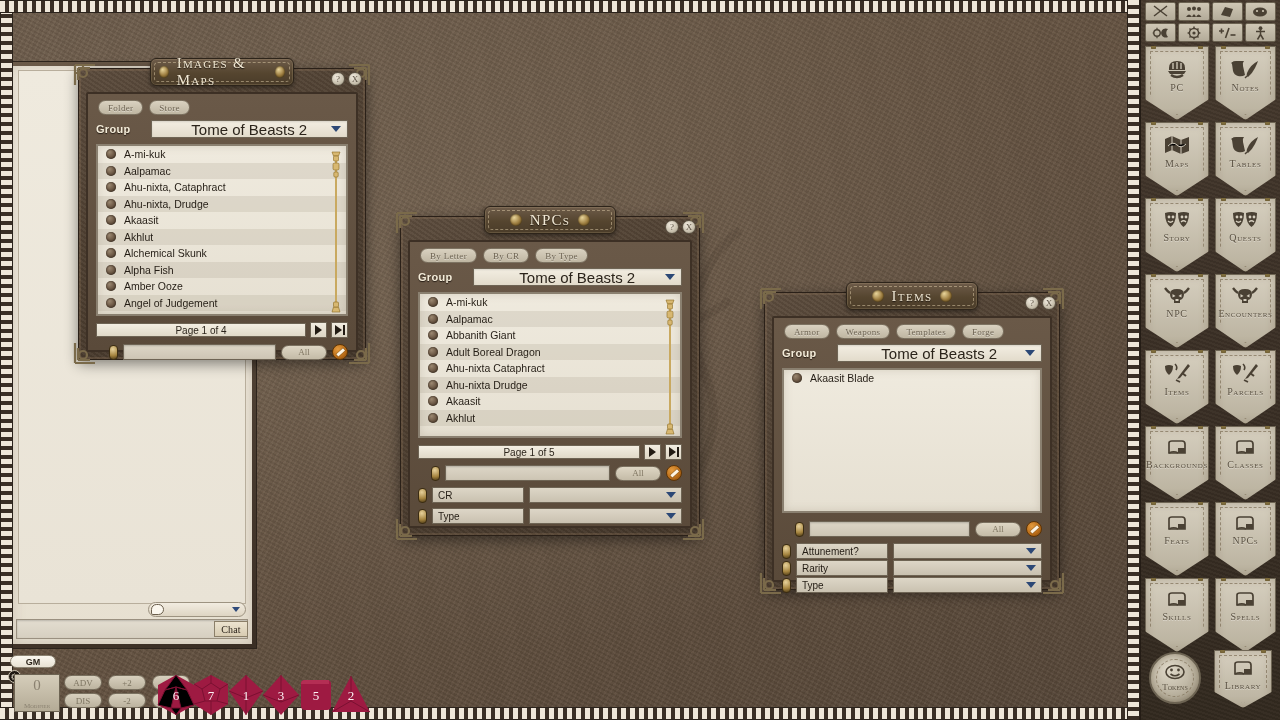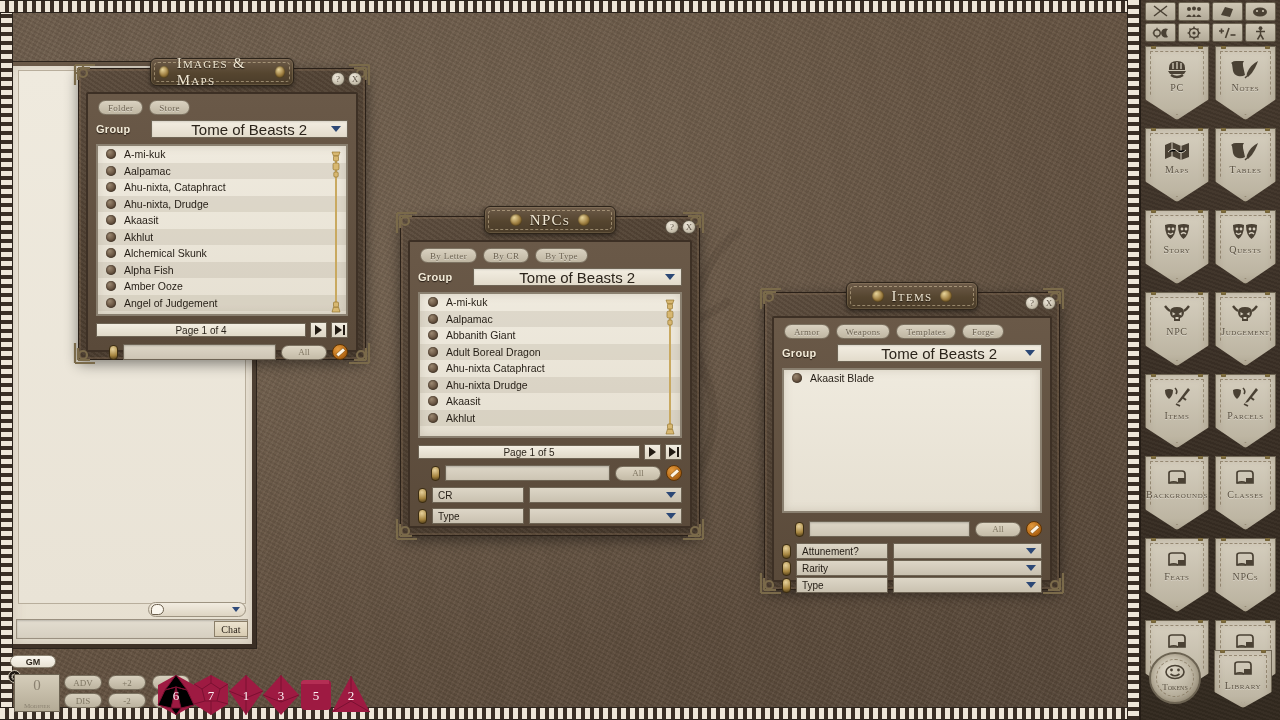--- a/index.html
+++ b/index.html
@@ -266,21 +266,21 @@
   }
   #sbtop { position: absolute; left: 4px; top: 2px; right: 4px; display: grid; grid-template-columns: repeat(4,1fr); gap: 2px; }
   .sbico {
     height: 19px; background: linear-gradient(#cfc7b5,#b3ab99);
     border: 1px solid #6b6251; border-radius: 2px;
     display: flex; align-items: center; justify-content: center;
     color: #4a4134;
   }
   #sbgrid {
     position: absolute; left: 4px; right: 4px; top: 46px;
-    display: grid; grid-template-columns: 1fr 1fr; gap: 8px 6px;
+    display: grid; grid-template-columns: 1fr 1fr; gap: 2px 6px;
   }
   .shield {
     position: relative; height: 74px;
     background: linear-gradient(#d6cfbf,#b9b19e);
     border: 1px solid #6f6655;
     clip-path: polygon(0 0,100% 0,100% 72%,50% 100%,0 72%);
     display: flex; flex-direction: column; align-items: center; justify-content: flex-start;
     padding-top: 12px;
     box-shadow: inset 0 0 10px rgba(110,95,70,.35);
   }
@@ -1006,21 +1006,21 @@
           <i></i>
           <i></i>
         </span>
         <span class="glyph"><svg width="26" height="18" viewBox="0 0 26 18">
             <path d="M1 1 Q4 5 6 6 M25 1 Q22 5 20 6" stroke="#4a4134" stroke-width="2.4" fill="none"></path>
             <path d="M6 7 Q6 2 13 2 Q20 2 20 7 Q20 12 16 13 L16 16 L10 16 L10 13 Q6 12 6 7 Z" fill="#4a4134"></path>
             <path d="M8.5 7 L11.5 9 L8.5 10.5 Z" fill="#d6cfbf"></path>
             <path d="M17.5 7 L14.5 9 L17.5 10.5 Z" fill="#d6cfbf"></path>
             <path d="M11.5 12 h3 v2 h-3 z" fill="#d6cfbf"></path>
           </svg></span>
-        <span class="lbl">Judgement</span>
+        <span class="lbl">Encounters</span>
       </div>
       <div class="shield">
         <span class="tack">
           <i></i>
           <i></i>
         </span>
         <span class="glyph"><svg width="30" height="20" viewBox="0 0 30 20">
             <path d="M3 3 Q7 1 11 3 Q11 9 7 12 Q3 9 3 3 Z" fill="#4a4134"></path>
             <path d="M13 1 Q16 4 14 7" stroke="#4a4134" stroke-width="1.6" fill="none"></path>
             <path d="M26 1 L17 13 L15 16 L18 15 L28 3 Z" fill="#4a4134"></path>

